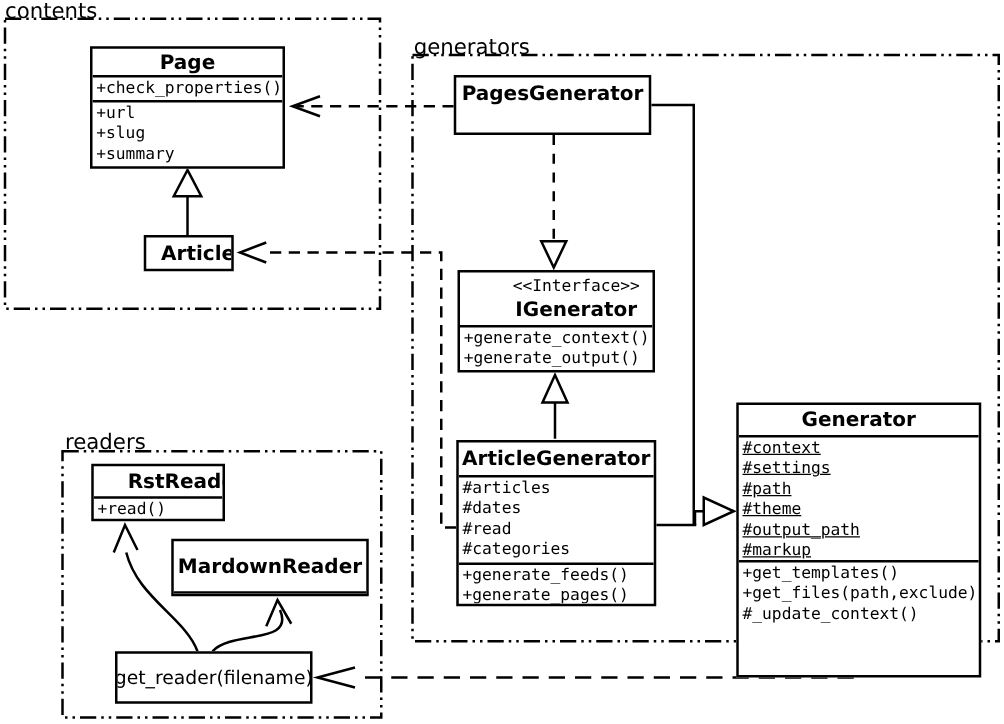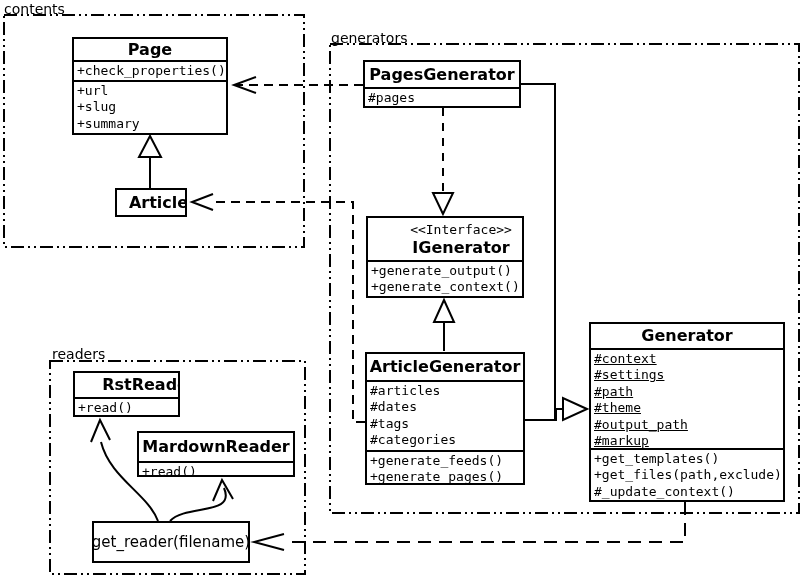--- a/index.html
+++ b/index.html
@@ -2,21 +2,21 @@
 <html><head>
 <meta charset="utf-8">
 <style>
   html,body{margin:0;padding:0;background:#ffffff;}
   .canvas{
     position:relative;width:803px;height:579px;background:#ffffff;
     font-family:"DejaVu Sans",sans-serif;color:#000;overflow:hidden;
   }
   .edges{position:absolute;left:0;top:0;z-index:1;}
   .pkg-label{
-    position:absolute;z-index:2;font-size:14px;line-height:18px;color:#000;
+    position:absolute;z-index:2;font-size:17px;line-height:18px;color:#000;
     background:transparent;padding:0 2px;
   }
   .uml-class{
     position:absolute;z-index:3;background:#ffffff;border:2px solid #000;
     box-sizing:border-box;display:flex;flex-direction:column;overflow:hidden;
   }
   .uml-title{
     flex:0 0 auto;display:flex;flex-direction:column;align-items:center;justify-content:center;
     font-weight:bold;font-size:16px;line-height:20px;white-space:nowrap;
   }
@@ -111,51 +111,48 @@
       <div class="member">+summary</div>
     </div>
   </div>
 
   <div class="uml-class" style="left:115px;top:188px;width:72px;height:29px;">
     <div class="uml-title" style="flex:1 1 auto;padding-left:15px;">Article</div>
   </div>
 
   <div class="uml-class" style="left:363px;top:60px;width:158px;height:48px;">
     <div class="uml-title" style="height:25px;">PagesGenerator</div>
-    <div class="uml-section fill">
-      <div class="member">#pages</div>
-    </div>
   </div>
 
   <div class="uml-class" style="left:366px;top:216px;width:158px;height:82px;">
     <div class="uml-title" style="height:42px;padding-left:32px;">
       <div class="uml-stereotype">&lt;&lt;Interface&gt;&gt;</div>
       <div>IGenerator</div>
     </div>
     <div class="uml-section fill">
+      <div class="member">+generate_context()</div>
       <div class="member">+generate_output()</div>
-      <div class="member">+generate_context()</div>
     </div>
   </div>
 
   <div class="uml-class" style="left:365px;top:352px;width:160px;height:133px;">
     <div class="uml-title" style="height:26px;border-radius:10px;">ArticleGenerator</div>
     <div class="uml-section" style="height:70px;">
       <div class="member">#articles</div>
       <div class="member">#dates</div>
-      <div class="member">#tags</div>
+      <div class="member">#read</div>
       <div class="member">#categories</div>
     </div>
     <div class="uml-section fill">
       <div class="member">+generate_feeds()</div>
       <div class="member">+generate_pages()</div>
     </div>
   </div>
 
-  <div class="uml-class" style="left:589px;top:322px;width:196px;height:180px;">
+  <div class="uml-class" style="left:589px;top:322px;width:196px;height:220px;">
     <div class="uml-title" style="height:24px;">Generator</div>
     <div class="uml-section" style="height:100px;text-decoration:underline;">
       <div class="member">#context</div>
       <div class="member">#settings</div>
       <div class="member">#path</div>
       <div class="member">#theme</div>
       <div class="member">#output_path</div>
       <div class="member">#markup</div>
     </div>
     <div class="uml-section fill">
@@ -166,21 +163,21 @@
   </div>
 
   <div class="uml-class" style="left:73px;top:371px;width:107px;height:46px;">
     <div class="uml-title" style="height:24px;margin-left:45px;">RstReader</div>
     <div class="uml-section fill">
       <div class="member">+read()</div>
     </div>
   </div>
 
   <div class="uml-class" style="left:137px;top:431px;width:158px;height:46px;">
-    <div class="uml-title" style="height:28px;">MardownReader</div>
+    <div class="uml-title" style="height:40px;">MardownReader</div>
     <div class="uml-section fill">
       <div class="member">+read()</div>
     </div>
   </div>
 
   <div class="uml-class" style="left:92px;top:521px;width:158px;height:42px;">
     <div class="plain-box-label">get_reader(filename)</div>
   </div>
 
 </div>

